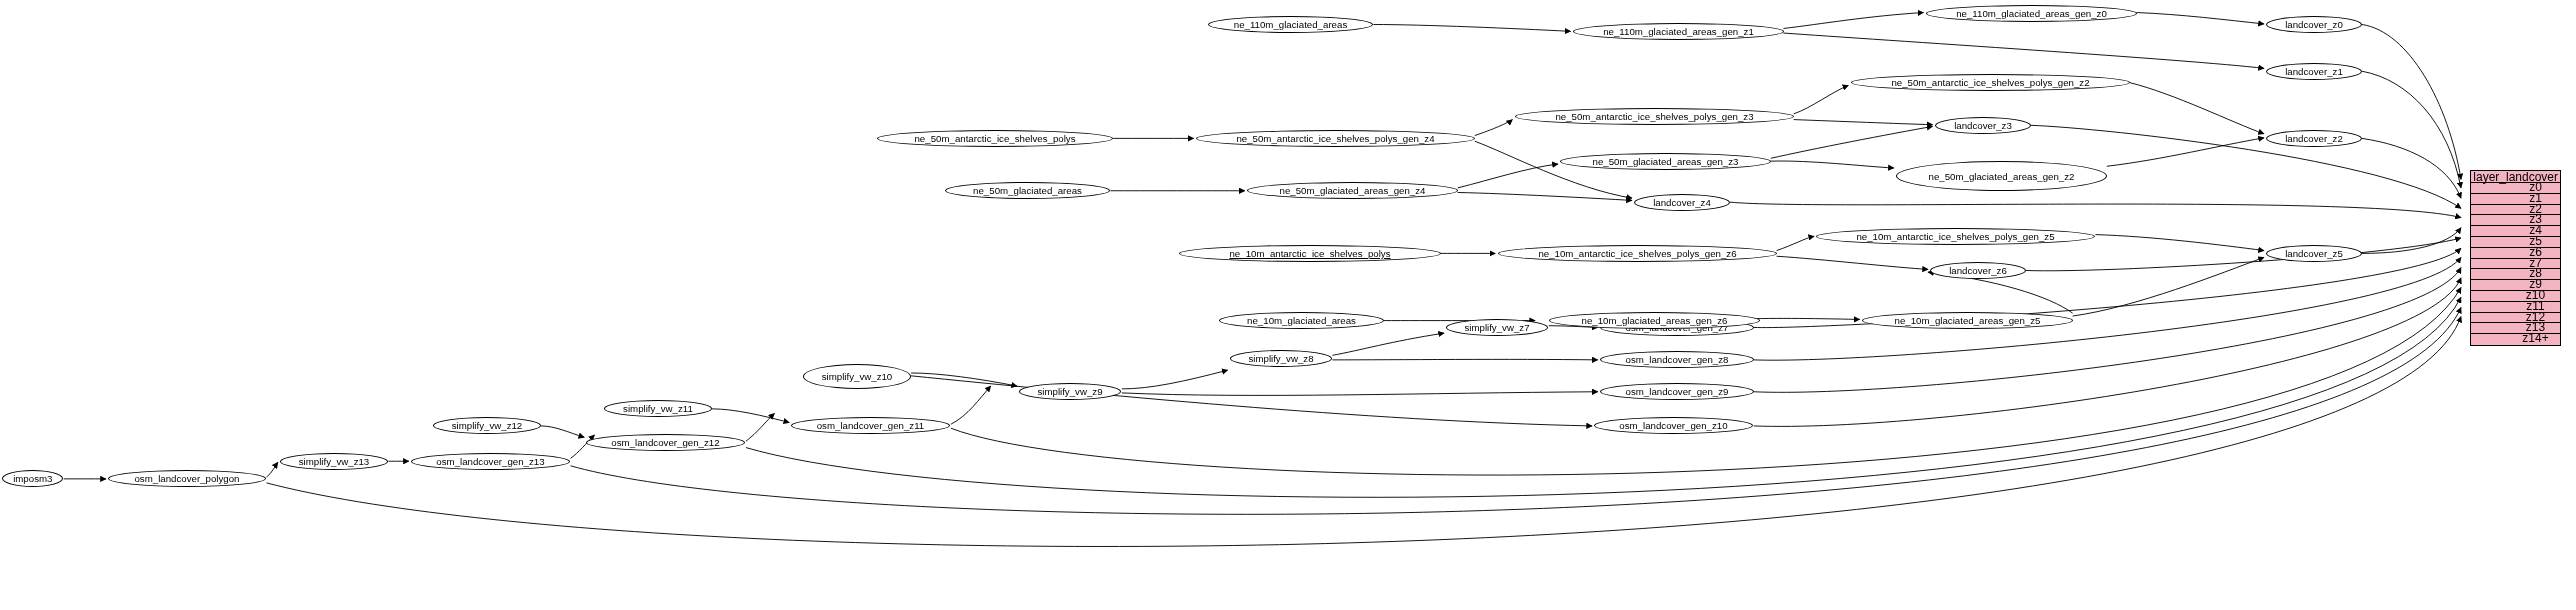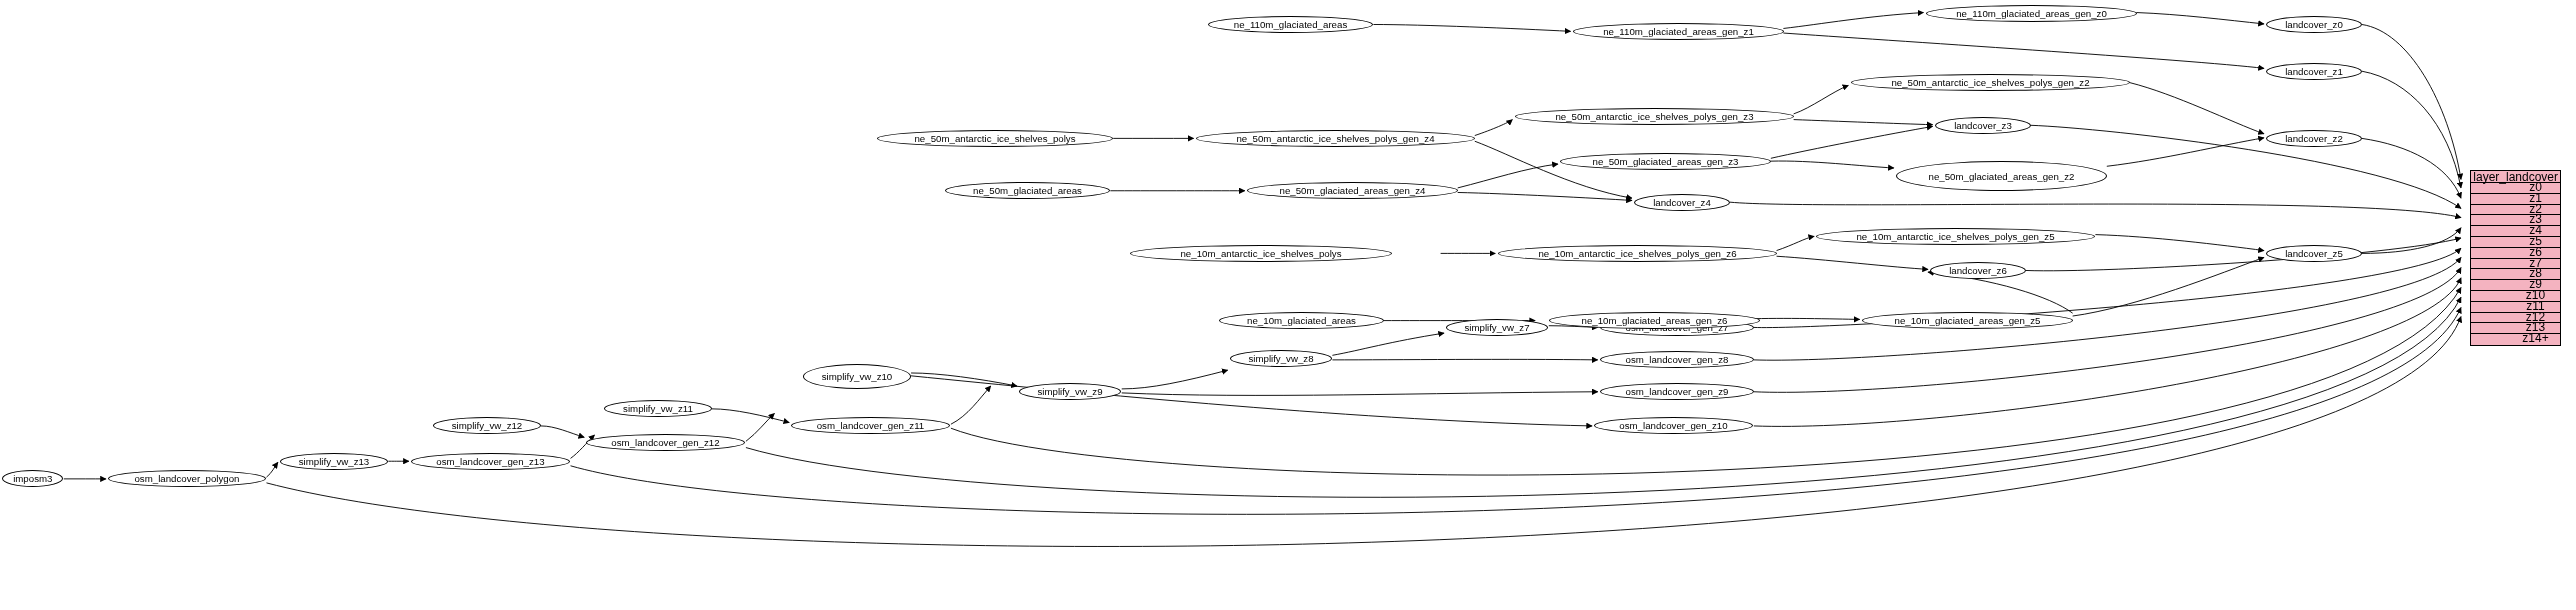--- a/index.html
+++ b/index.html
@@ -235,21 +235,21 @@
     </div>
   <div class="node" style="left:1896px;top:161px;width:211px;height:30px;">
       <span>ne_50m_glaciated_areas_gen_z2</span>
     </div>
   <div class="node" style="left:1634px;top:194px;width:96px;height:17px;">
       <span>landcover_z4</span>
     </div>
   <div class="node" style="left:1816px;top:228px;width:279px;height:17px;">
       <span>ne_10m_antarctic_ice_shelves_polys_gen_z5</span>
     </div>
-  <div class="node" style="left:1130px;top:245px;width:262px;height:17px;">
+  <div class="node" style="left:1179px;top:245px;width:262px;height:17px;text-decoration:underline;">
       <span>ne_10m_antarctic_ice_shelves_polys</span>
     </div>
   <div class="node" style="left:1498px;top:245px;width:279px;height:17px;">
       <span>ne_10m_antarctic_ice_shelves_polys_gen_z6</span>
     </div>
   <div class="node" style="left:1930px;top:262px;width:96px;height:17px;">
       <span>landcover_z6</span>
     </div>
   <div class="node" style="left:2266px;top:245px;width:96px;height:17px;">
       <span>landcover_z5</span>

